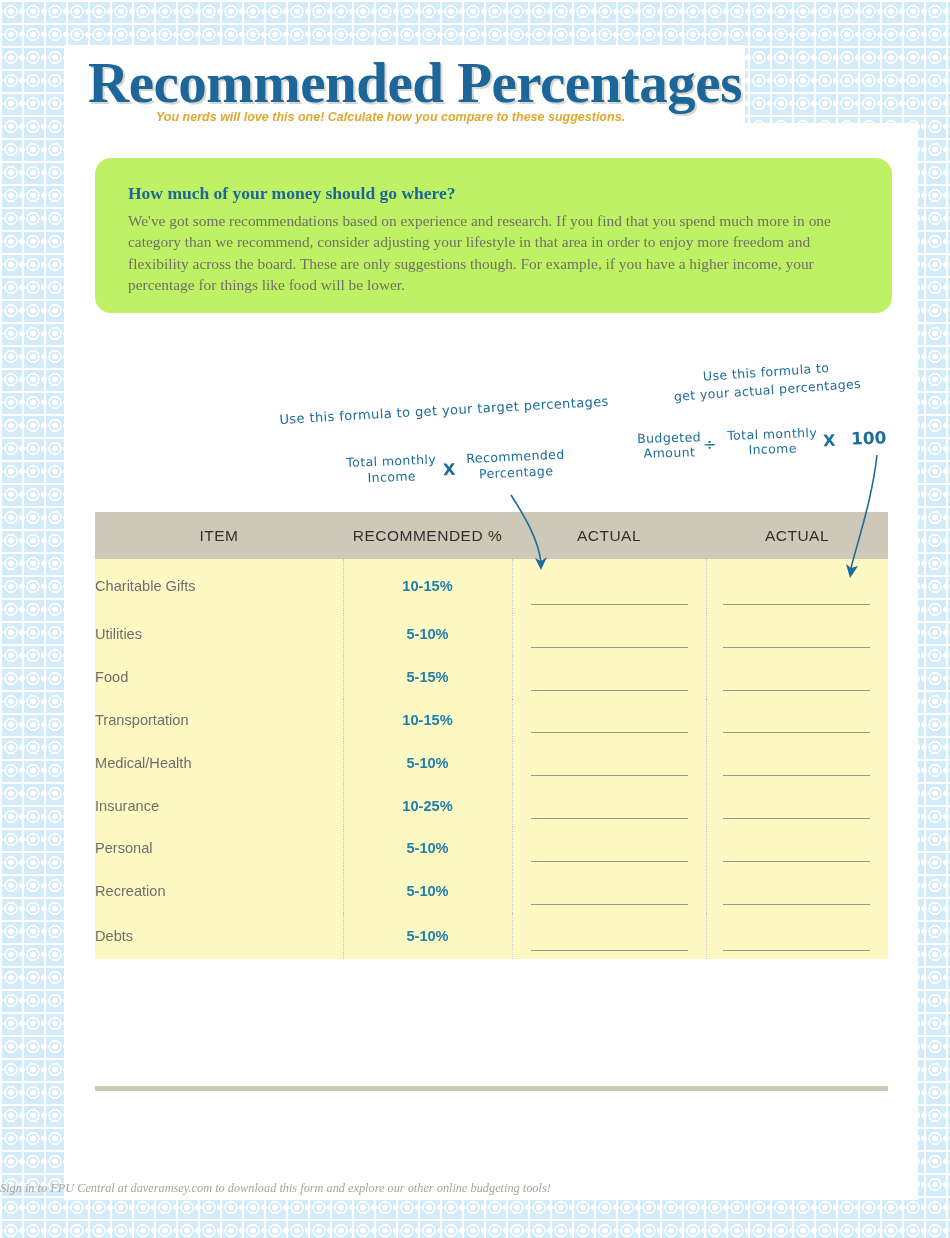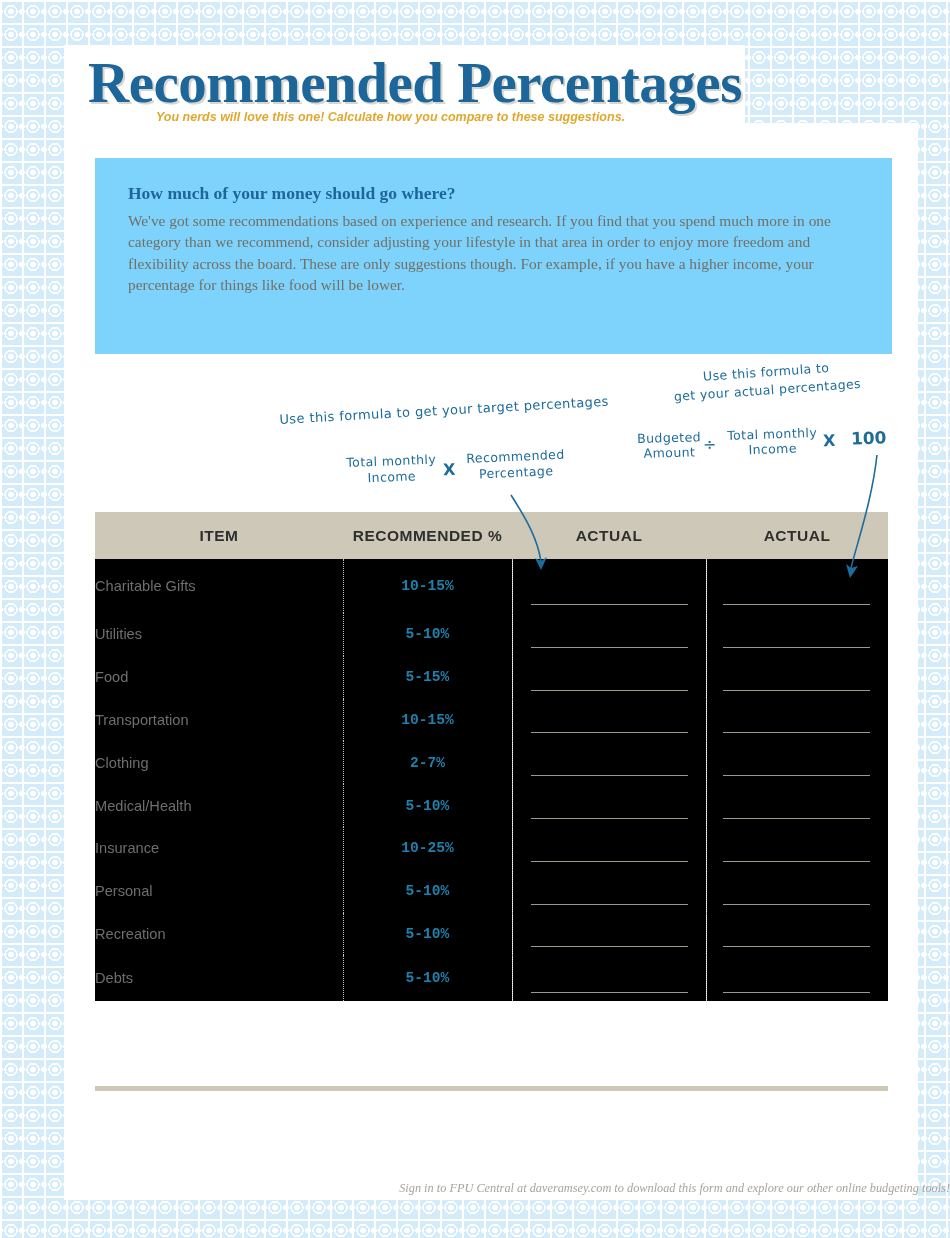--- a/index.html
+++ b/index.html
@@ -41,22 +41,22 @@
     white-space:nowrap;
   }
   #page-subtitle{
     position:absolute;left:156px;top:110px;z-index:5;
     font-family:"Liberation Sans",sans-serif;
     font-style:italic;font-weight:bold;font-size:12.5px;
     color:#e0a82e;white-space:nowrap;
   }
   
   #intro-panel{
-    position:absolute;left:95px;top:158px;width:797px;height:196px;
-    background:#7dd3fc;z-index:5;
+    position:absolute;left:95px;top:158px;width:797px;height:155px;
+    background:#bef264;z-index:5;border-radius:16px;
   }
   #intro-heading{
     position:absolute;left:33px;top:25px;
     font-family:"Liberation Serif",serif;
     font-weight:bold;font-size:17.5px;color:#1d6699;white-space:nowrap;
   }
   #intro-body{
     position:absolute;left:33px;top:52px;width:740px;
     font-family:"Liberation Serif",serif;
     font-size:15.4px;line-height:21.3px;color:#736f66;
@@ -84,43 +84,43 @@
   #arrows{position:absolute;left:0;top:0;width:950px;height:1238px;z-index:6;pointer-events:none;}
 
   
   #table-wrap{
     position:absolute;left:95px;top:512px;width:793px;z-index:5;
   }
   #table{width:793px;border-collapse:collapse;table-layout:fixed;}
   #table thead th{
     background:#cdc8b7;height:47px;
     font-family:"Liberation Sans",sans-serif;
-    font-weight:bold;font-size:15.5px;color:#2f2f2d;
+    font-weight:normal;font-size:15.5px;color:#2f2f2d;
     letter-spacing:0.5px;text-align:center;vertical-align:middle;
     padding:0;
   }
   #table thead th.col-item{text-align:center;}
   .col-item{width:248px;}
   .col-rec{width:169px;margin-top:43px;}
   .col-target{width:194px;}
   .col-actual{width:182px;}
 
   #table tbody td{
     height:42.8px;padding:0;vertical-align:middle;
-    background:#000000;
+    background:#fef9c3;
   }
   td.c-item{
     padding-left:26px;
     font-family:"Liberation Sans",sans-serif;
     font-size:14.6px;color:#6e6e6e;
     border-right:1px dotted #c9c4b4;
   }
   td.c-rec{
     text-align:center;
-    font-family:Liberation Mono, monospace;
+    font-family:Liberation Sans, sans-serif;
     font-weight:bold;font-size:14.6px;color:#1f80ad;
     border-right:1px dotted #c9c4b4;
   }
   td.c-target{
     background:#edeae1;
     border-right:1px dotted #c9c4b4;
     position:relative;
   }
   td.c-actual{position:relative;}
   .writeline{
@@ -131,21 +131,21 @@
   td.c-actual .writeline{left:16px;right:18px;}
   #table tbody tr.first td{height:54px;}
   #table tbody tr.first .writeline{bottom:8px;}
   #table tbody tr.last td{height:46px;}
   #table-bottom-border{
     position:absolute;left:95px;top:1086px;width:793px;height:5px;
     background:#cdc8b7;z-index:5;
   }
   
   #footer-note{
-    position:absolute;left:0;top:1181px;width:950px;text-align:right;z-index:5;
+    position:absolute;left:0;top:1181px;width:950px;text-align:left;z-index:5;
     font-family:"Liberation Serif",serif;font-style:italic;
     font-size:12.3px;color:#a8a49b;
   }
 </style>
 </head>
 <body>
 
 <div id="bg-pattern"></div>
 
 <div id="main-card"></div>
@@ -212,26 +212,20 @@
           <td class="c-target"><span></span><div class="writeline"></div></td>
           <td class="c-actual"><span></span><div class="writeline"></div></td>
         </tr>
         <tr>
           <td class="c-item">Transportation</td>
           <td class="c-rec">10-15%</td>
           <td class="c-target"><span></span><div class="writeline"></div></td>
           <td class="c-actual"><span></span><div class="writeline"></div></td>
         </tr>
         <tr>
-          <td class="c-item">Clothing</td>
-          <td class="c-rec">2-7%</td>
-          <td class="c-target"><span></span><div class="writeline"></div></td>
-          <td class="c-actual"><span></span><div class="writeline"></div></td>
-        </tr>
-        <tr>
           <td class="c-item">Medical/Health</td>
           <td class="c-rec">5-10%</td>
           <td class="c-target"><span></span><div class="writeline"></div></td>
           <td class="c-actual"><span></span><div class="writeline"></div></td>
         </tr>
         <tr>
           <td class="c-item">Insurance</td>
           <td class="c-rec">10-25%</td>
           <td class="c-target"><span></span><div class="writeline"></div></td>
           <td class="c-actual"><span></span><div class="writeline"></div></td>

